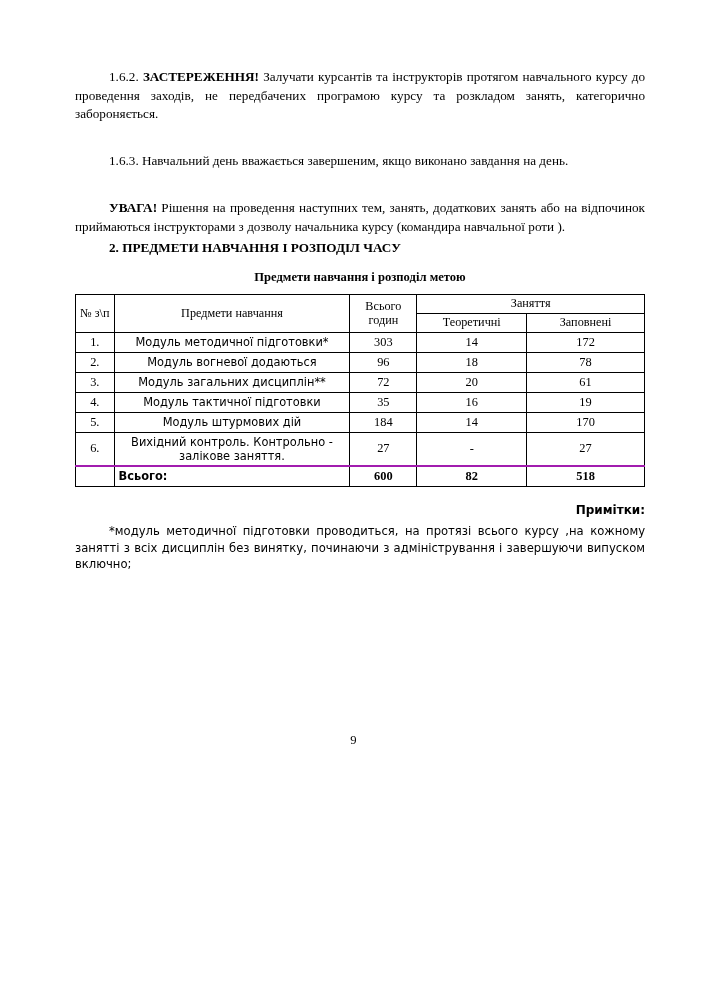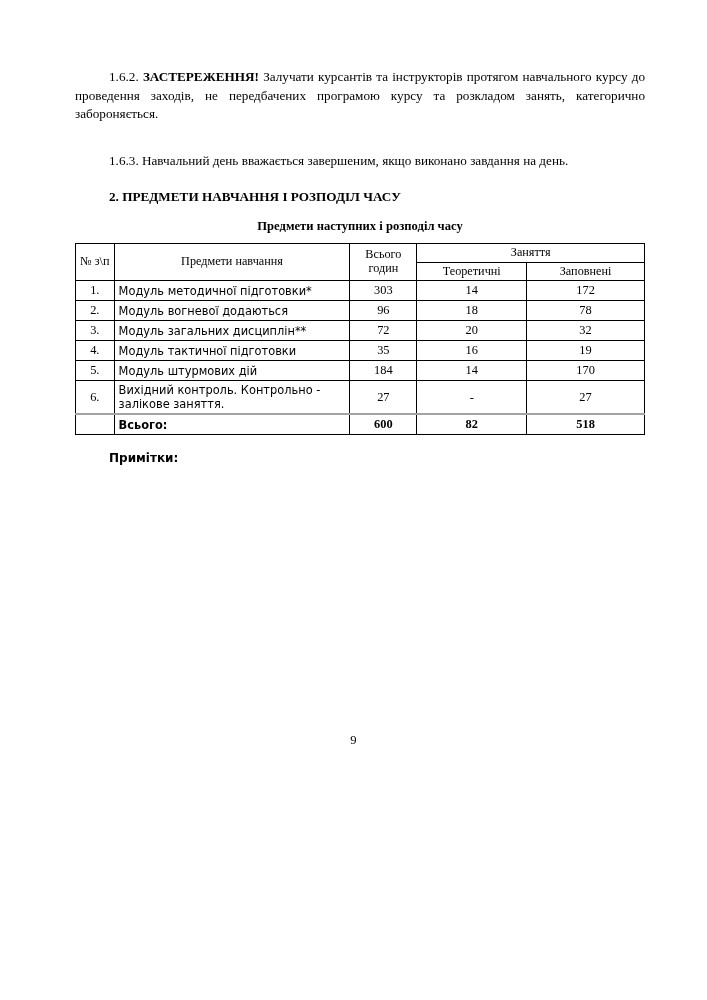--- a/index.html
+++ b/index.html
@@ -26,21 +26,21 @@
     margin: 0 0 0 0;
     font-size: 13.2px;
     line-height: 1.42;
     text-align: justify;
     text-indent: 34px;
     hyphens: none;
   }
   .para-gap { margin-top: 28px; }
   .bold { font-weight: bold; }
   .section-title {
-    margin-top: 18px;
+    margin-top: 4px;
     font-size: 13.2px;
     font-weight: bold;
     text-indent: 34px;
     text-align: left;
   }
   .table-caption {
     margin-top: 14px;
     margin-bottom: 9px;
     font-size: 12.6px;
     font-weight: bold;
@@ -62,37 +62,37 @@
   th.hdr {
     text-align: center;
     font-size: 12.2px;
     line-height: 1.12;
   }
   td.num {
     text-align: center;
     width: 34px;
   }
   td.subject {
-    text-align: left;
+    text-align: center;
     padding-left: 6px;
   }
   td.val {
     text-align: center;
   }
   tr.total td {
     font-weight: bold;
-    border-top: 2px solid #a3a3a3;
+    border-top: 2px solid #a21caf;
   }
   tr.total td.subject { text-align: left; }
   .notes-title {
     margin-top: 16px;
     font-size: 13.2px;
     font-weight: bold;
     text-indent: 34px;
-    text-align: left;
+    text-align: right;
     font-family: "DejaVu Sans", sans-serif;
     font-size: 12px;
   }
   .note {
     font-family: "DejaVu Sans", sans-serif;
     font-size: 11.6px;
     line-height: 1.45;
     text-align: justify;
     text-indent: 34px;
     margin-top: 6px;
@@ -117,26 +117,29 @@
 
   <p class="para">
     <span>1.6.2.</span>
     <span class="bold">ЗАСТЕРЕЖЕННЯ!</span><span> Залучати курсантів та інструкторів протягом навчального курсу до проведення заходів, не передбачених програмою курсу та розкладом занять, категорично забороняється.</span>
   </p>
 
   <p class="para para-gap">
     <span>1.6.3.</span><span> Навчальний день вважається завершеним, якщо виконано завдання на день.</span>
   </p>
 
+  <p class="para para-gap">
+    <span class="bold">УВАГА!</span><span> Рішення на проведення наступних тем, занять, додаткових занять або на відпочинок приймаються інструкторами з дозволу начальника курсу (командира навчальної роти ).</span>
+  </p>
 
 
 
   <div class="section-title">2. ПРЕДМЕТИ НАВЧАННЯ І РОЗПОДІЛ ЧАСУ</div>
 
-  <div class="table-caption">Предмети наступних і розподіл часу</div>
+  <div class="table-caption">Предмети навчання і розподіл метою</div>
 
   <table class="subjects">
     <colgroup>
       <col style="width:38px">
       <col style="width:232px">
       <col style="width:66px">
       <col style="width:108px">
       <col style="width:116px">
     </colgroup>
     <thead>
@@ -164,21 +167,21 @@
         <td class="subject sans-cell">Модуль вогневої додаються</td>
         <td class="val">96</td>
         <td class="val">18</td>
         <td class="val">78</td>
       </tr>
       <tr>
         <td class="num">3.</td>
         <td class="subject sans-cell">Модуль загальних дисциплін**</td>
         <td class="val">72</td>
         <td class="val">20</td>
-        <td class="val">32</td>
+        <td class="val">61</td>
       </tr>
       <tr>
         <td class="num">4.</td>
         <td class="subject sans-cell">Модуль тактичної підготовки</td>
         <td class="val">35</td>
         <td class="val">16</td>
         <td class="val">19</td>
       </tr>
       <tr>
         <td class="num">5.</td>
@@ -198,15 +201,16 @@
         <td class="num"></td>
         <td class="subject sans-cell">Всього:</td>
         <td class="val">600</td>
         <td class="val">82</td>
         <td class="val">518</td>
       </tr>
     </tbody>
   </table>
 
   <div class="notes-title">Примітки:</div>
+  <p class="note">*модуль методичної підготовки проводиться, на протязі всього курсу ,на кожному занятті з всіх дисциплін без винятку, починаючи з адміністрування і завершуючи випуском включно;</p>
 
   <div class="page-number">9</div>
 </div>
 
 </body></html>

